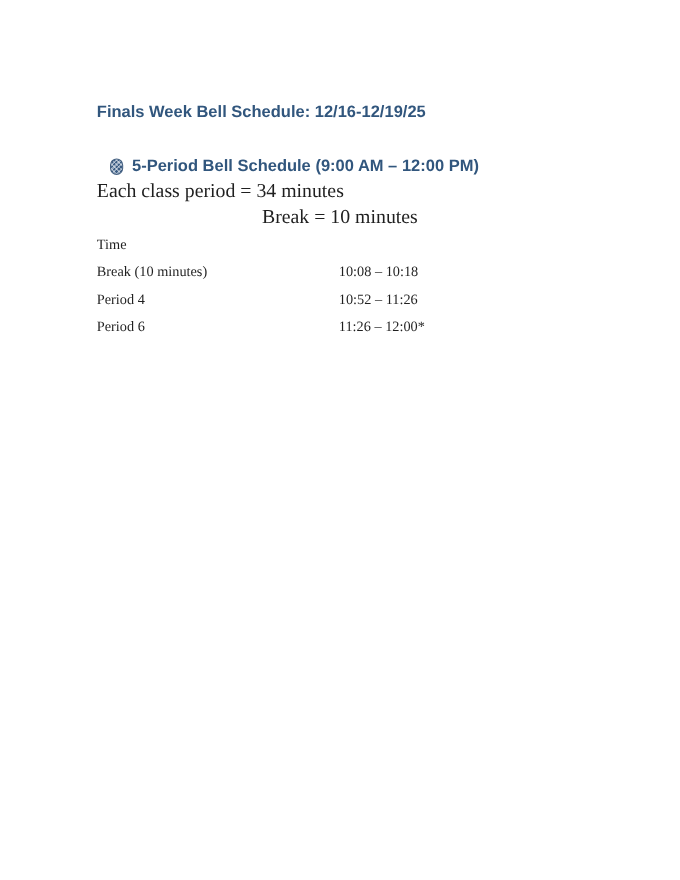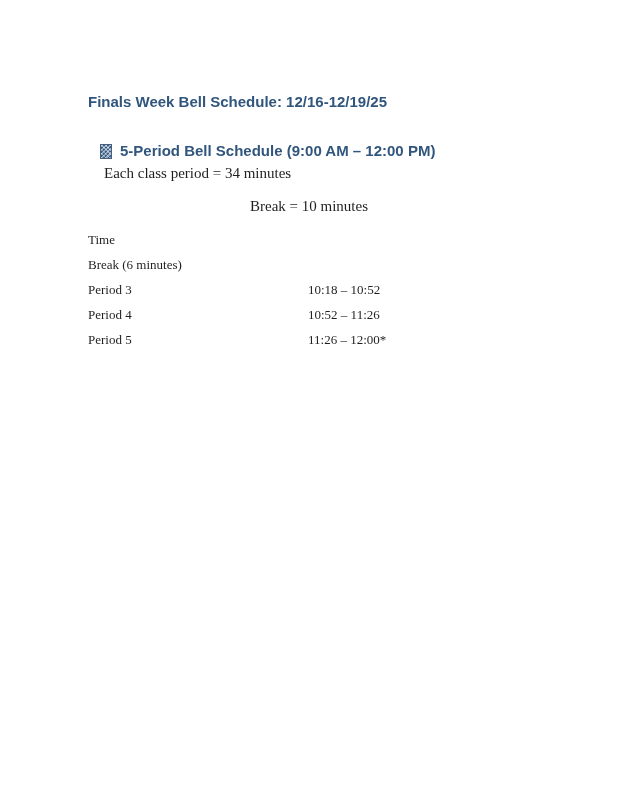--- a/index.html
+++ b/index.html
@@ -1,16 +1,16 @@
 <!DOCTYPE html>
 <html style="--heading-blue: #31567D; --body-ink: #1f1f1f;"><head>
 <meta charset="utf-8">
 <style>
   :root { --heading-blue: #31567D; --body-ink: #1f1f1f; }
-  * { box-sizing: border-box; }
+  * { box-sizing: border-box; border-radius: 17px; }
   html, body { margin: 0; padding: 0; background: #ffffff; }
   .page {
     position: relative;
     width: 618px;
     height: 800px;
     background: #ffffff;
     padding: 93px 88px 0 88px;
     font-family: "Liberation Serif", serif;
     color: var(--body-ink);
     overflow: hidden;
@@ -38,22 +38,22 @@
     display: inline-block;
     width: 12px;
     height: 15px;
     margin-right: 8px;
     border: 1px solid #446081;
     background:
       repeating-linear-gradient(45deg, rgba(255,255,255,0.45) 0 1px, rgba(255,255,255,0) 1px 3px),
       repeating-linear-gradient(135deg, #93a7bf 0 1.5px, #3c5d83 1.5px 3px);
   }
   .intro-line {
-    margin: 16px;
-    font-size: 15px;
+    margin: 0;
+    font-size: 18px;
     line-height: 17px;
   }
   .intro-line.first { margin-top: 5px; }
   .intro-line.second { margin-top: 7px; text-align: center; }
   .schedule-table { margin-top: 7px; }
   .schedule-row {
     display: flex;
     line-height: 17px;
     font-size: 13px;
     margin-bottom: 8px;
@@ -80,34 +80,31 @@
 
   <div class="schedule-table">
 
     <div class="schedule-row">
       <div class="col-time">Time</div>
     </div>
 
 
 
     <div class="schedule-row">
-      <div class="col-period">Break (6 minutes)</div>
+      <div class="col-period">Break (10 minutes)</div>
+      <div class="col-time">10:08 – 10:18</div>
     </div>
 
-    <div class="schedule-row">
-      <div class="col-period">Period 3</div>
-      <div class="col-time">10:18 – 10:52</div>
-    </div>
 
     <div class="schedule-row">
       <div class="col-period">Period 4</div>
       <div class="col-time">10:52 – 11:26</div>
     </div>
 
     <div class="schedule-row">
-      <div class="col-period">Period 5</div>
+      <div class="col-period">Period 6</div>
       <div class="col-time">11:26 – 12:00*</div>
     </div>
 
 
   </div>
 
 </div>
 
 </body></html>

